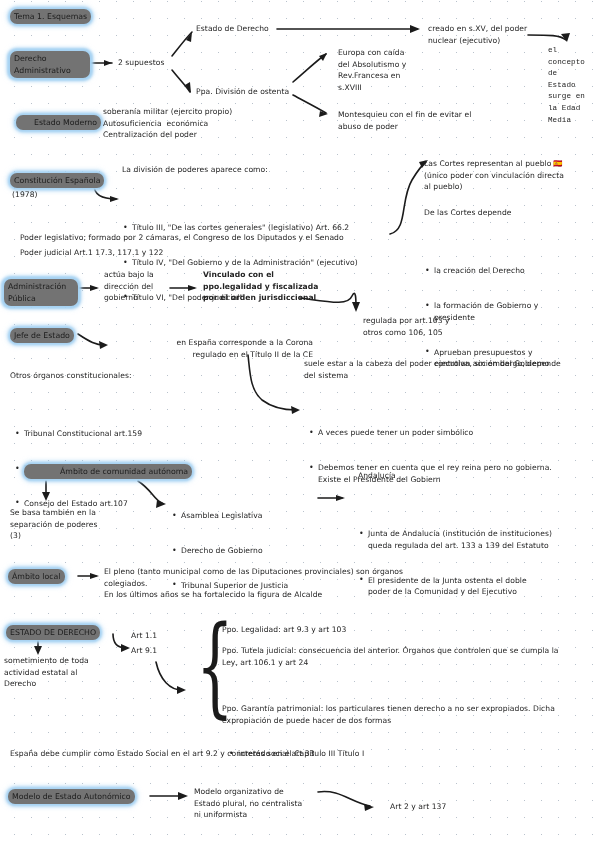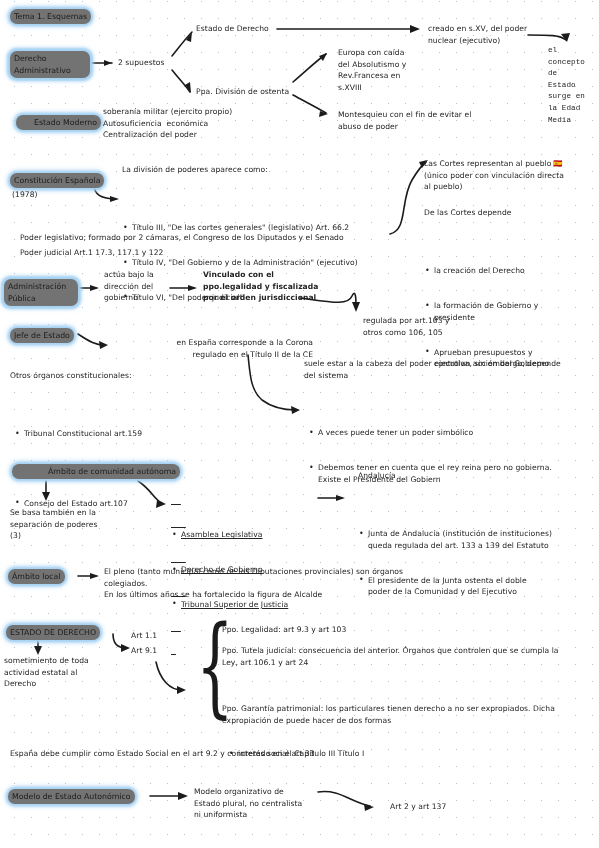--- a/index.html
+++ b/index.html
@@ -284,27 +284,27 @@
   <div class="t" style="left:304px;top:358px;width:292px;">suele estar a la cabeza del poder ejecutiva, sin embargo, depende
 del sistema</div>
   <div class="t" style="left:308px;top:381px;width:288px;">
     <ul class="bl">
       <li>A veces puede tener un poder simbólico</li>
       <li>Debemos tener en cuenta que el rey reina pero no gobierna.
 Existe el Presidente del Gobiern</li>
     </ul>
   </div>
 
-  <div class="hl" style="left:12px;top:464px;padding-left:36px;">Ámbito de comunidad autónoma</div>
+  <div class="hl" style="left:24px;top:464px;padding-left:36px;">Ámbito de comunidad autónoma</div>
 
   <div class="t" style="left:10px;top:507px;width:130px;">Se basa también en la
 separación de poderes
 (3)</div>
 
-  <div class="t" style="left:171px;top:483px;width:150px;text-decoration:underline;">
+  <div class="t" style="left:171px;top:464px;width:150px;">
     <ul class="bl">
       <li>Asamblea Legislativa</li>
       <li>Derecho de Gobierno</li>
       <li>Tribunal Superior de Justicia</li>
     </ul>
   </div>
 
   <div class="t" style="left:358px;top:470px;">Andalucía</div>
   <div class="t" style="left:358px;top:482px;width:234px;">
     <ul class="bl">

